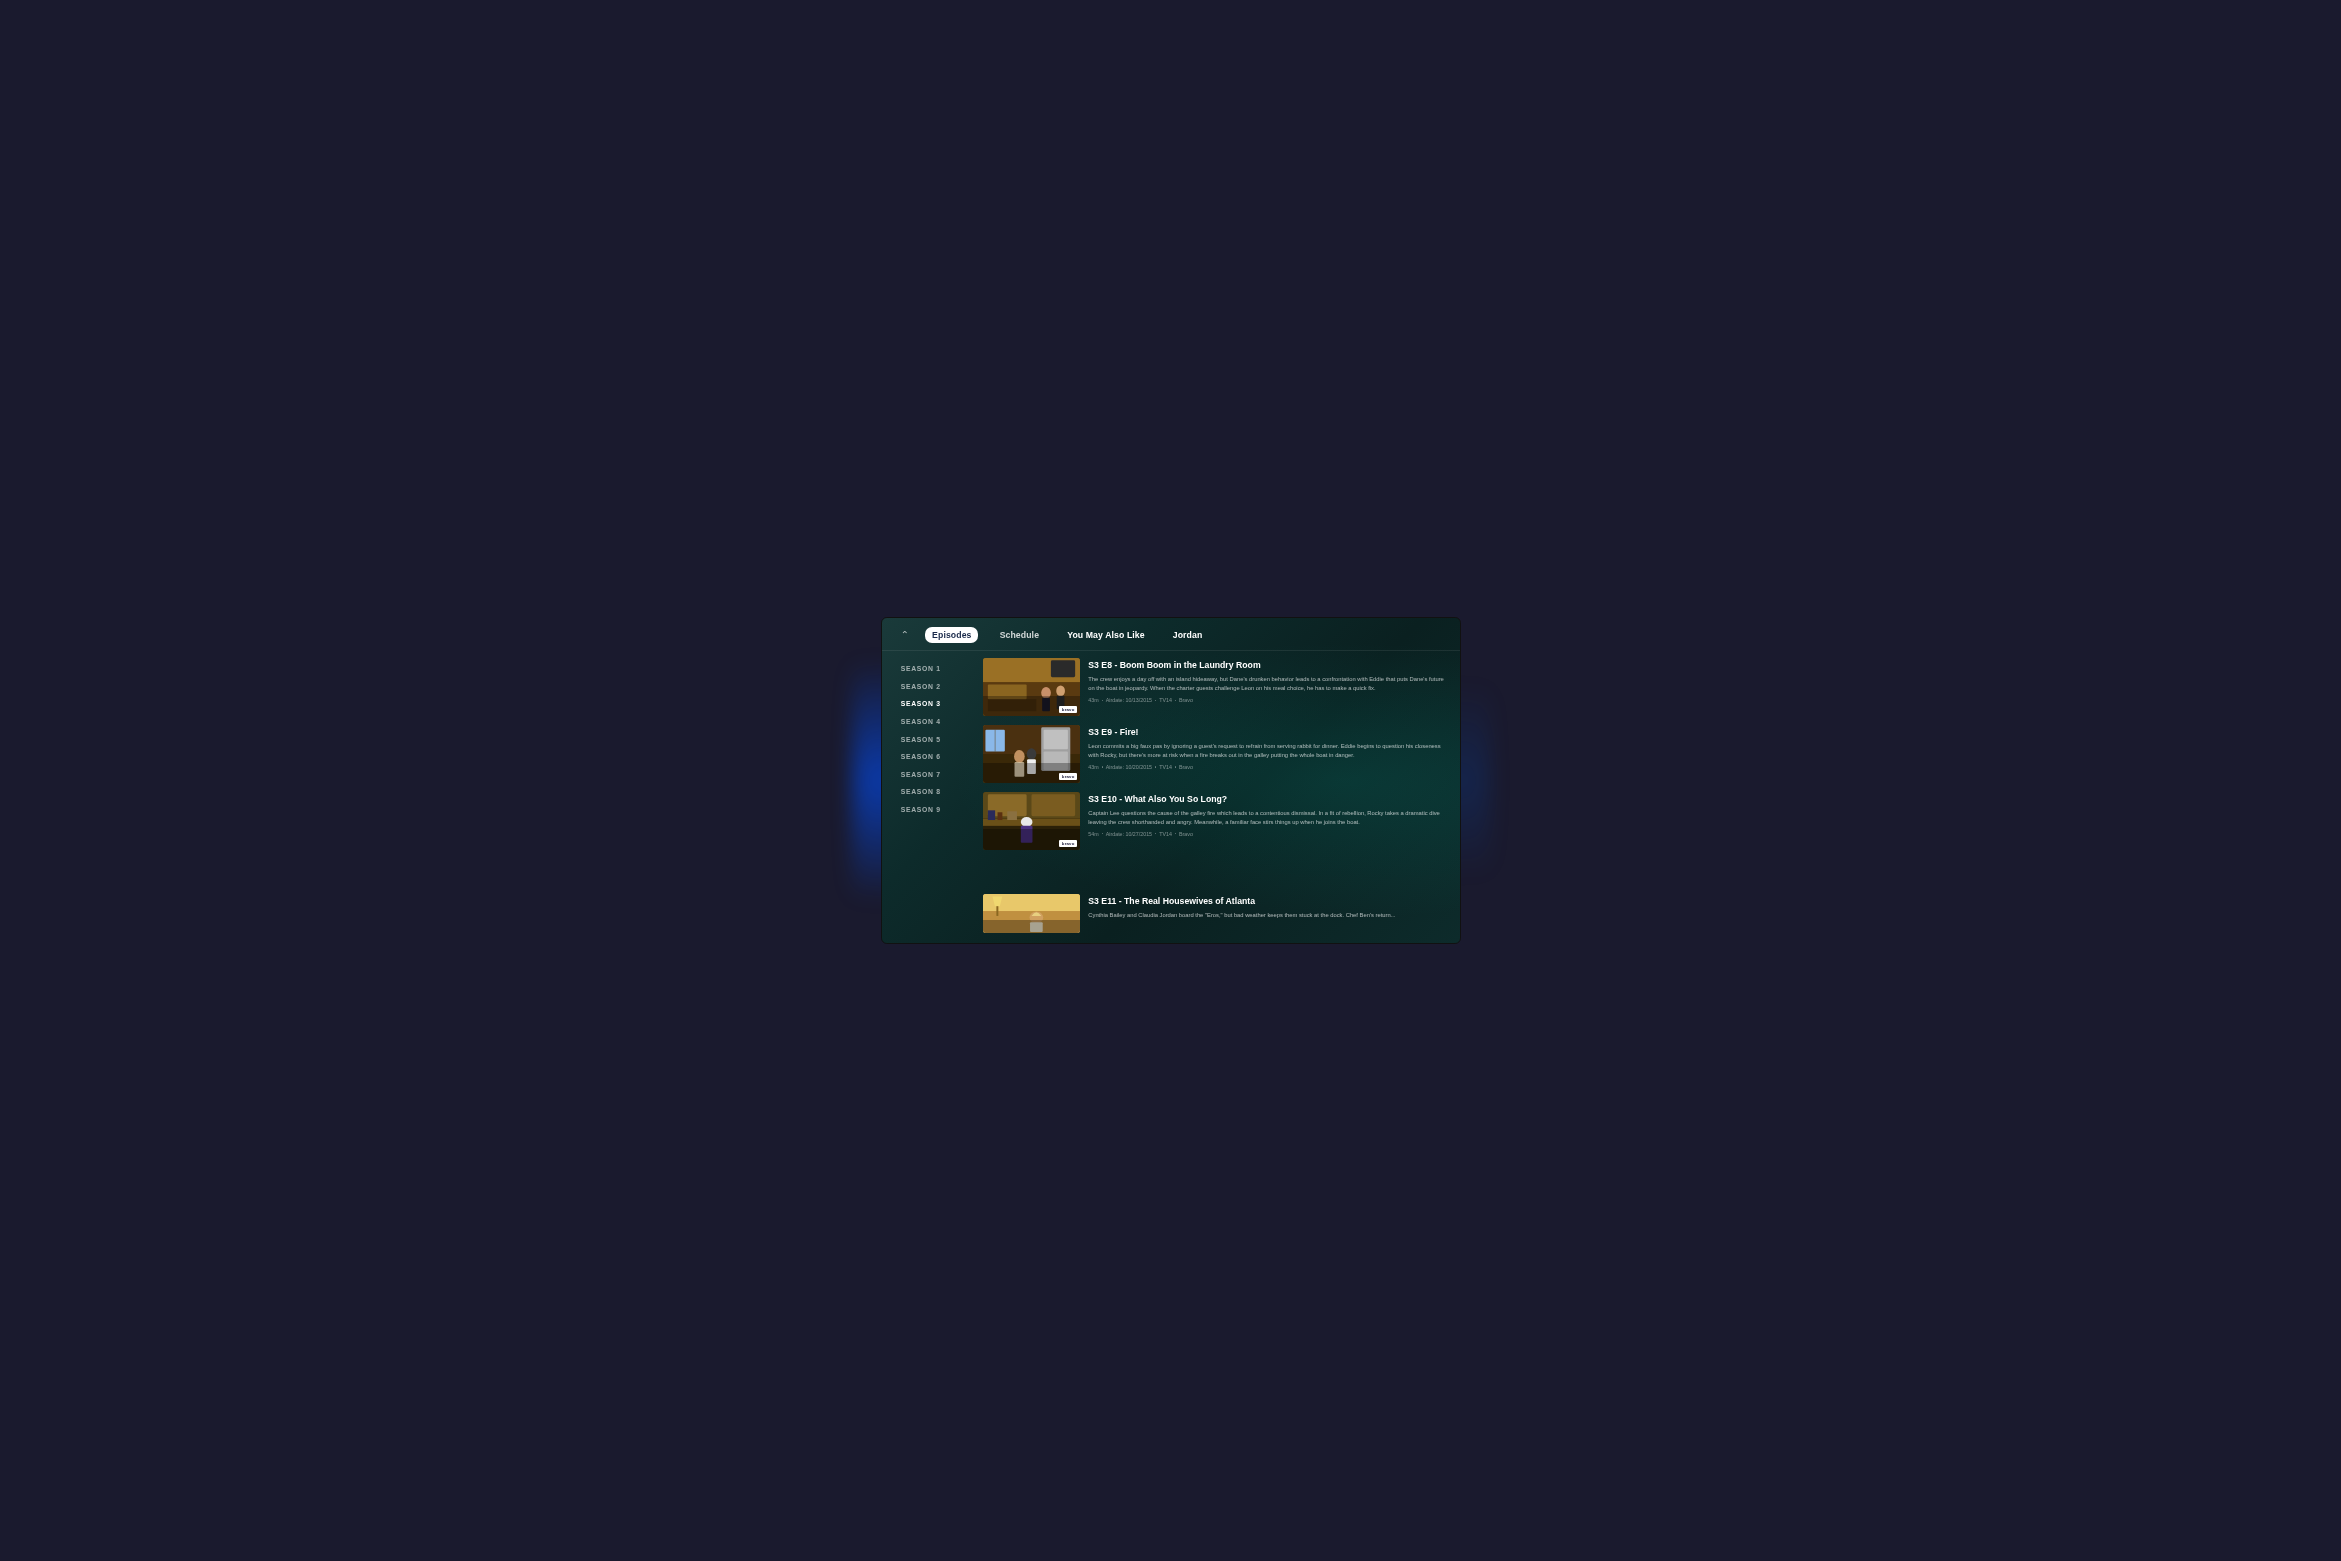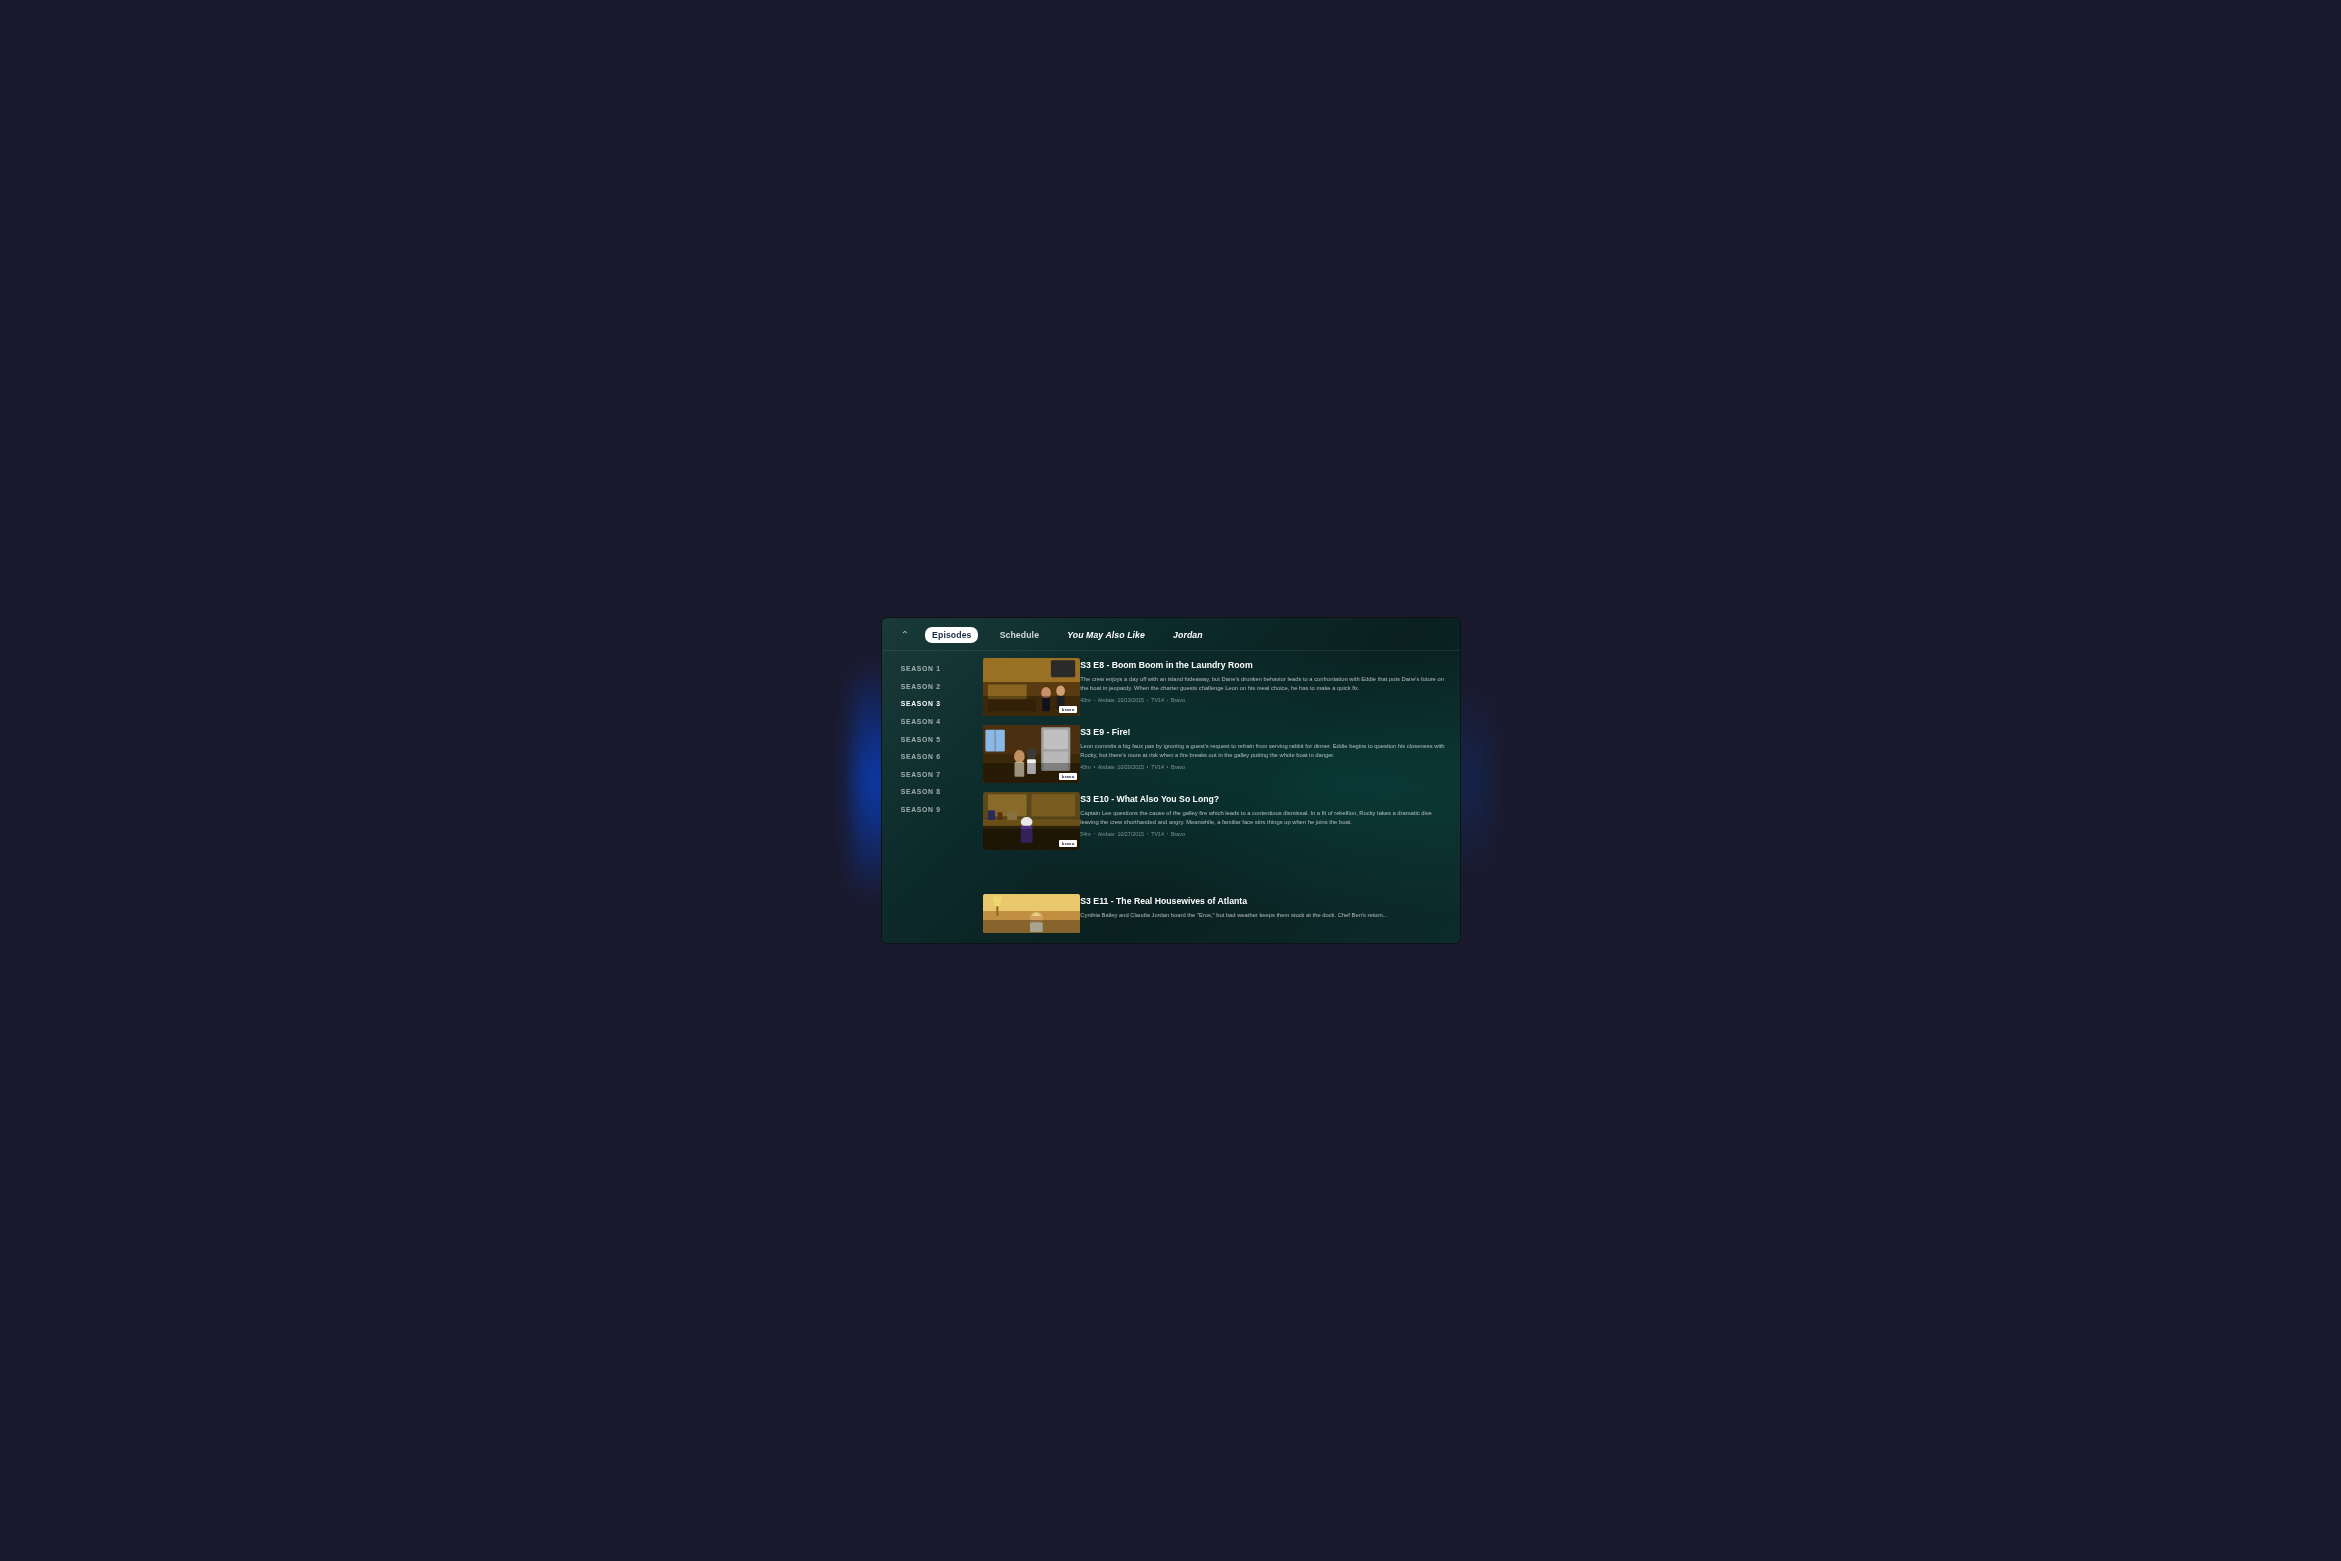--- a/index.html
+++ b/index.html
@@ -82,21 +82,20 @@
     .nav-tab.active {
       background: white;
       color: #1a2a4a;
       font-weight: 700;
       border-radius: 7px;
     }
 
     .nav-tab.bold {
       font-weight: 700;
       color: white;
-      font-style: italic;
     }
 
     .content-area {
       position: relative;
       z-index: 2;
       display: flex;
       height: calc(100% - 34px);
     }
 
     .sidebar {
@@ -124,21 +123,21 @@
       flex: 1;
       padding: 7.7px 14.5px 7.7px 4.8px;
       overflow: hidden;
       display: flex;
       flex-direction: column;
       gap: 8.7px;
     }
 
     .episode-row {
       display: flex;
-      gap: 0;
+      gap: 8px;
       align-items: flex-start;
     }
 
     .episode-thumb {
       width: 97px;
       flex-shrink: 0;
       height: 58px;
       border-radius: 2.9px;
       overflow: hidden;
       position: relative;

